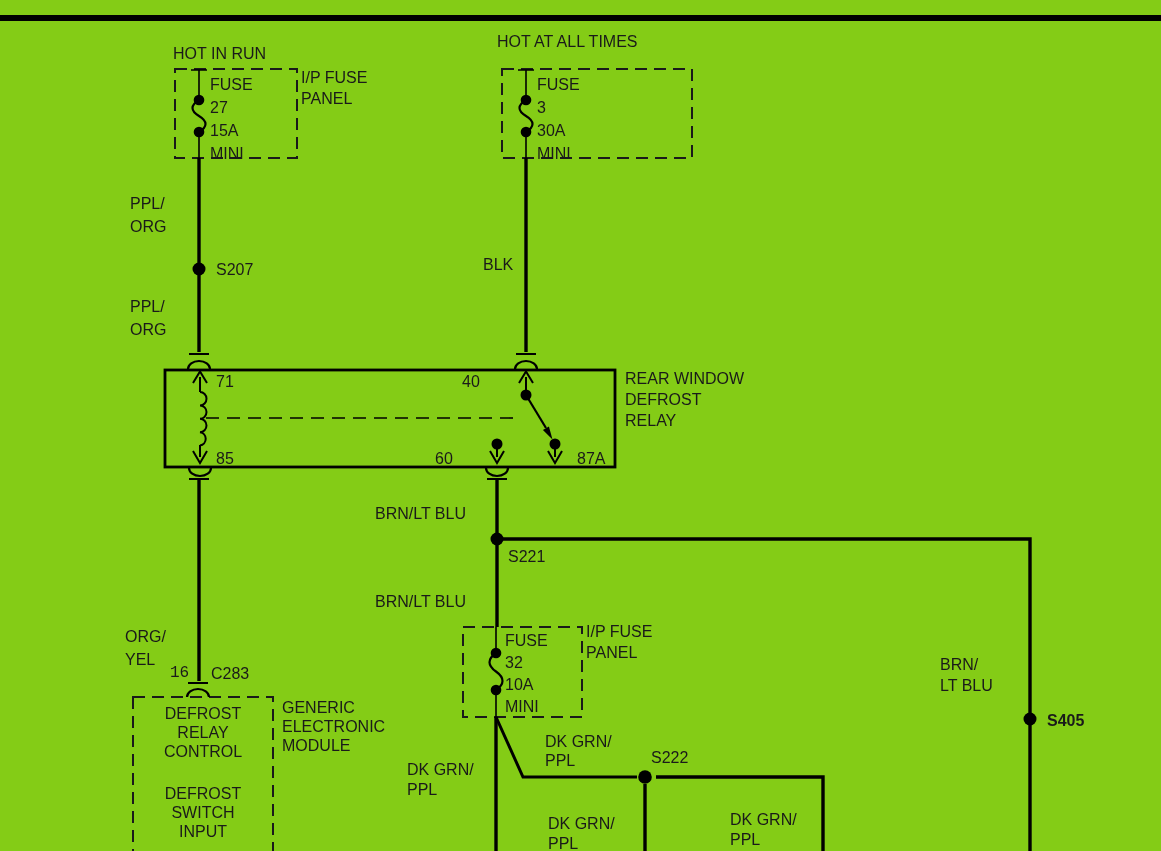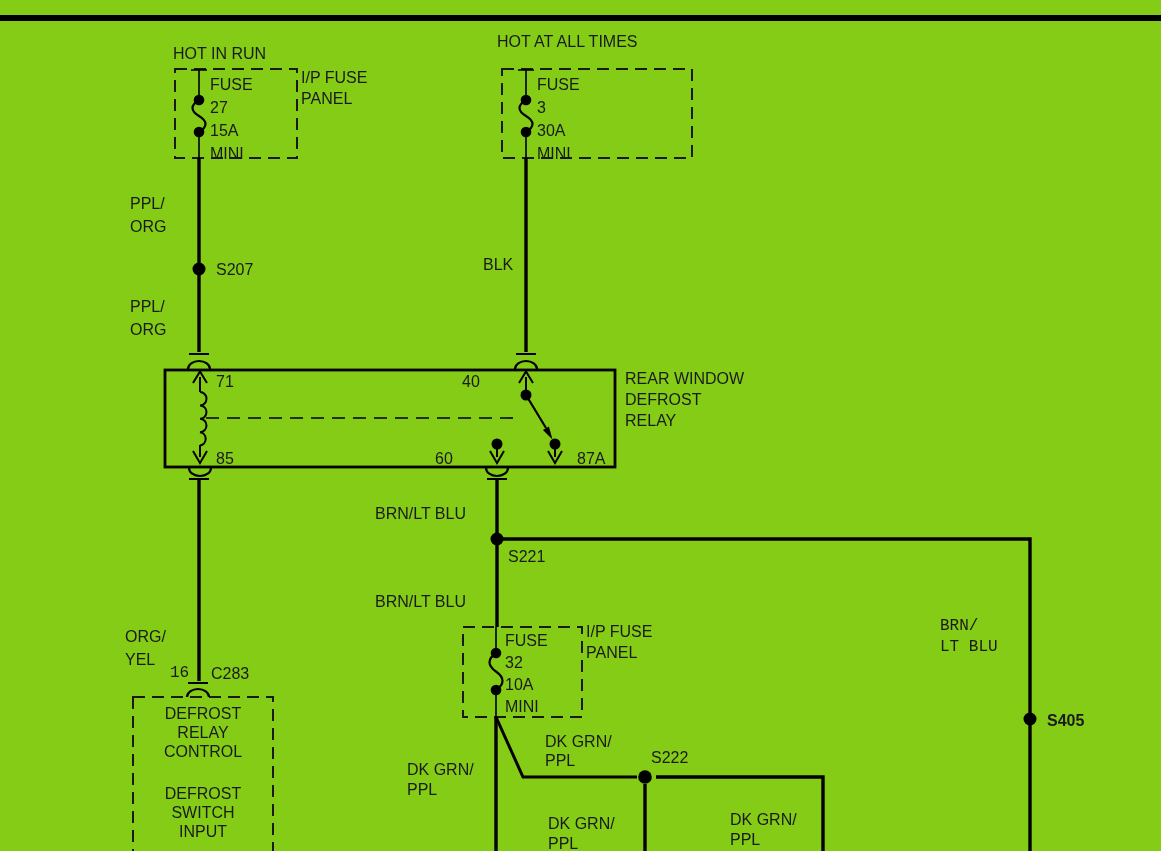--- a/index.html
+++ b/index.html
@@ -163,28 +163,31 @@
   <div class="label ra" style="left:125px;top:585px;width:56px;line-height:23px;margin-top:40px;">ORG/
 YEL</div>
   <div class="label" style="left:170px;top:663px;font-family:Liberation Mono, monospace;">16</div>
   <div class="label ul" style="left:211px;top:663px;">C283</div>
   <div class="label ctr" style="left:133px;top:704px;width:140px;line-height:19px;">DEFROST
 RELAY
 CONTROL</div>
   <div class="label ctr" style="left:133px;top:784px;width:140px;line-height:19px;">DEFROST
 SWITCH
 INPUT</div>
+  <div class="label" style="left:282px;top:698px;line-height:19px;">GENERIC
+ELECTRONIC
+MODULE</div>
 
   <div class="label ra" style="left:407px;top:760px;width:80px;line-height:20px;">DK GRN/
 PPL</div>
   <div class="label ra" style="left:545px;top:732px;width:82px;line-height:19px;">DK GRN/
 PPL</div>
   <div class="label" style="left:651px;top:747px;text-align:right;">S222</div>
   <div class="label ra" style="left:548px;top:814px;width:82px;line-height:20px;">DK GRN/
 PPL</div>
   <div class="label ra" style="left:730px;top:810px;width:82px;line-height:20px;">DK GRN/
 PPL</div>
 
-  <div class="label ra" style="left:940px;top:616px;width:80px;line-height:21px;font-family:Liberation Mono, monospace;">BRN/
+  <div class="label ra" style="left:940px;top:654px;width:80px;line-height:21px;">BRN/
 LT BLU</div>
   <div class="label" style="left:1047px;top:710px;font-weight:bold;">S405</div>
 
 </div>
 
 </body></html>

